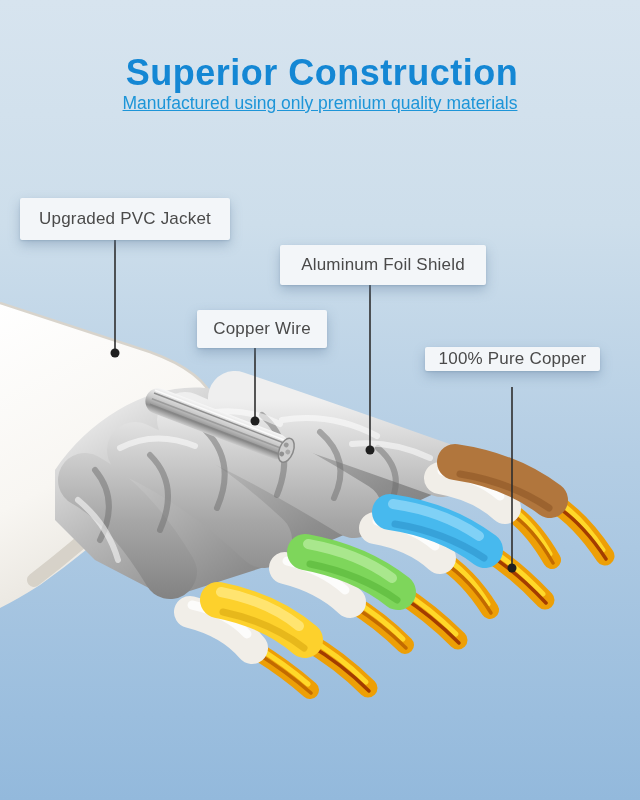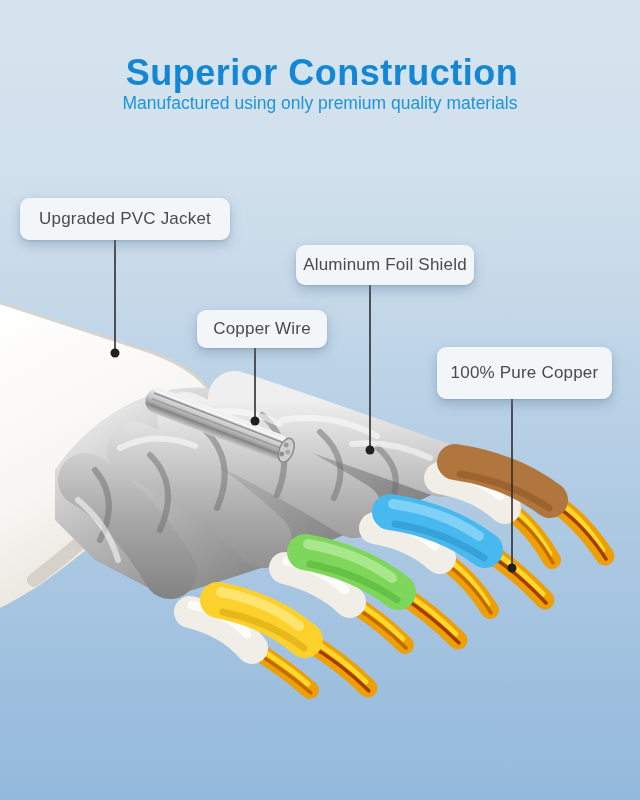--- a/index.html
+++ b/index.html
@@ -16,35 +16,36 @@
   .header{position:absolute;top:0;left:0;width:640px;text-align:center;}
   .title{
     margin:2px;position:absolute;top:50px;left:0;width:640px;
     font-size:36px;font-weight:800;letter-spacing:.5px;
     color:var(--accent,#1487d4);
   }
   .subtitle{
     margin:0;position:absolute;top:93px;left:0;width:640px;
     font-size:17.5px;font-weight:400;
     color:var(--subtitle_blue,#1d95d8);
+    text-decoration:underline;
   }
   .callout{
     position:absolute;
     background:var(--label_bg,#f3f6f9);
     color:var(--label_text,#4a4a4a);
-    border-radius:9px;
+    border-radius:2px;
     box-shadow:0 5px 12px rgba(92,122,152,.38),0 1px 2px rgba(92,122,152,.25);
     display:flex;align-items:center;justify-content:center;
     font-size:17px;font-weight:400;letter-spacing:.2px;
     z-index:3;
   }
   .co-pvc   {left:20px; top:198px;width:210px;height:42px;}
-  .co-foil  {left:280px;top:245px;width:178px;height:40px;margin-left:16px;}
+  .co-foil  {left:280px;top:245px;width:206px;height:40px;}
   .co-ground{left:197px;top:310px;width:130px;height:38px;}
-  .co-copper{left:425px;top:347px;width:175px;height:52px;margin-left:12px;}
+  .co-copper{left:425px;top:347px;width:175px;height:24px;}
   svg{position:absolute;inset:0;z-index:1;}
 </style>
 </head>
 <body>
 
 <div class="stage">
 
   <div class="header">
     <h1 class="title">Superior Construction</h1>
     <p class="subtitle">Manufactured using only premium quality materials</p>

